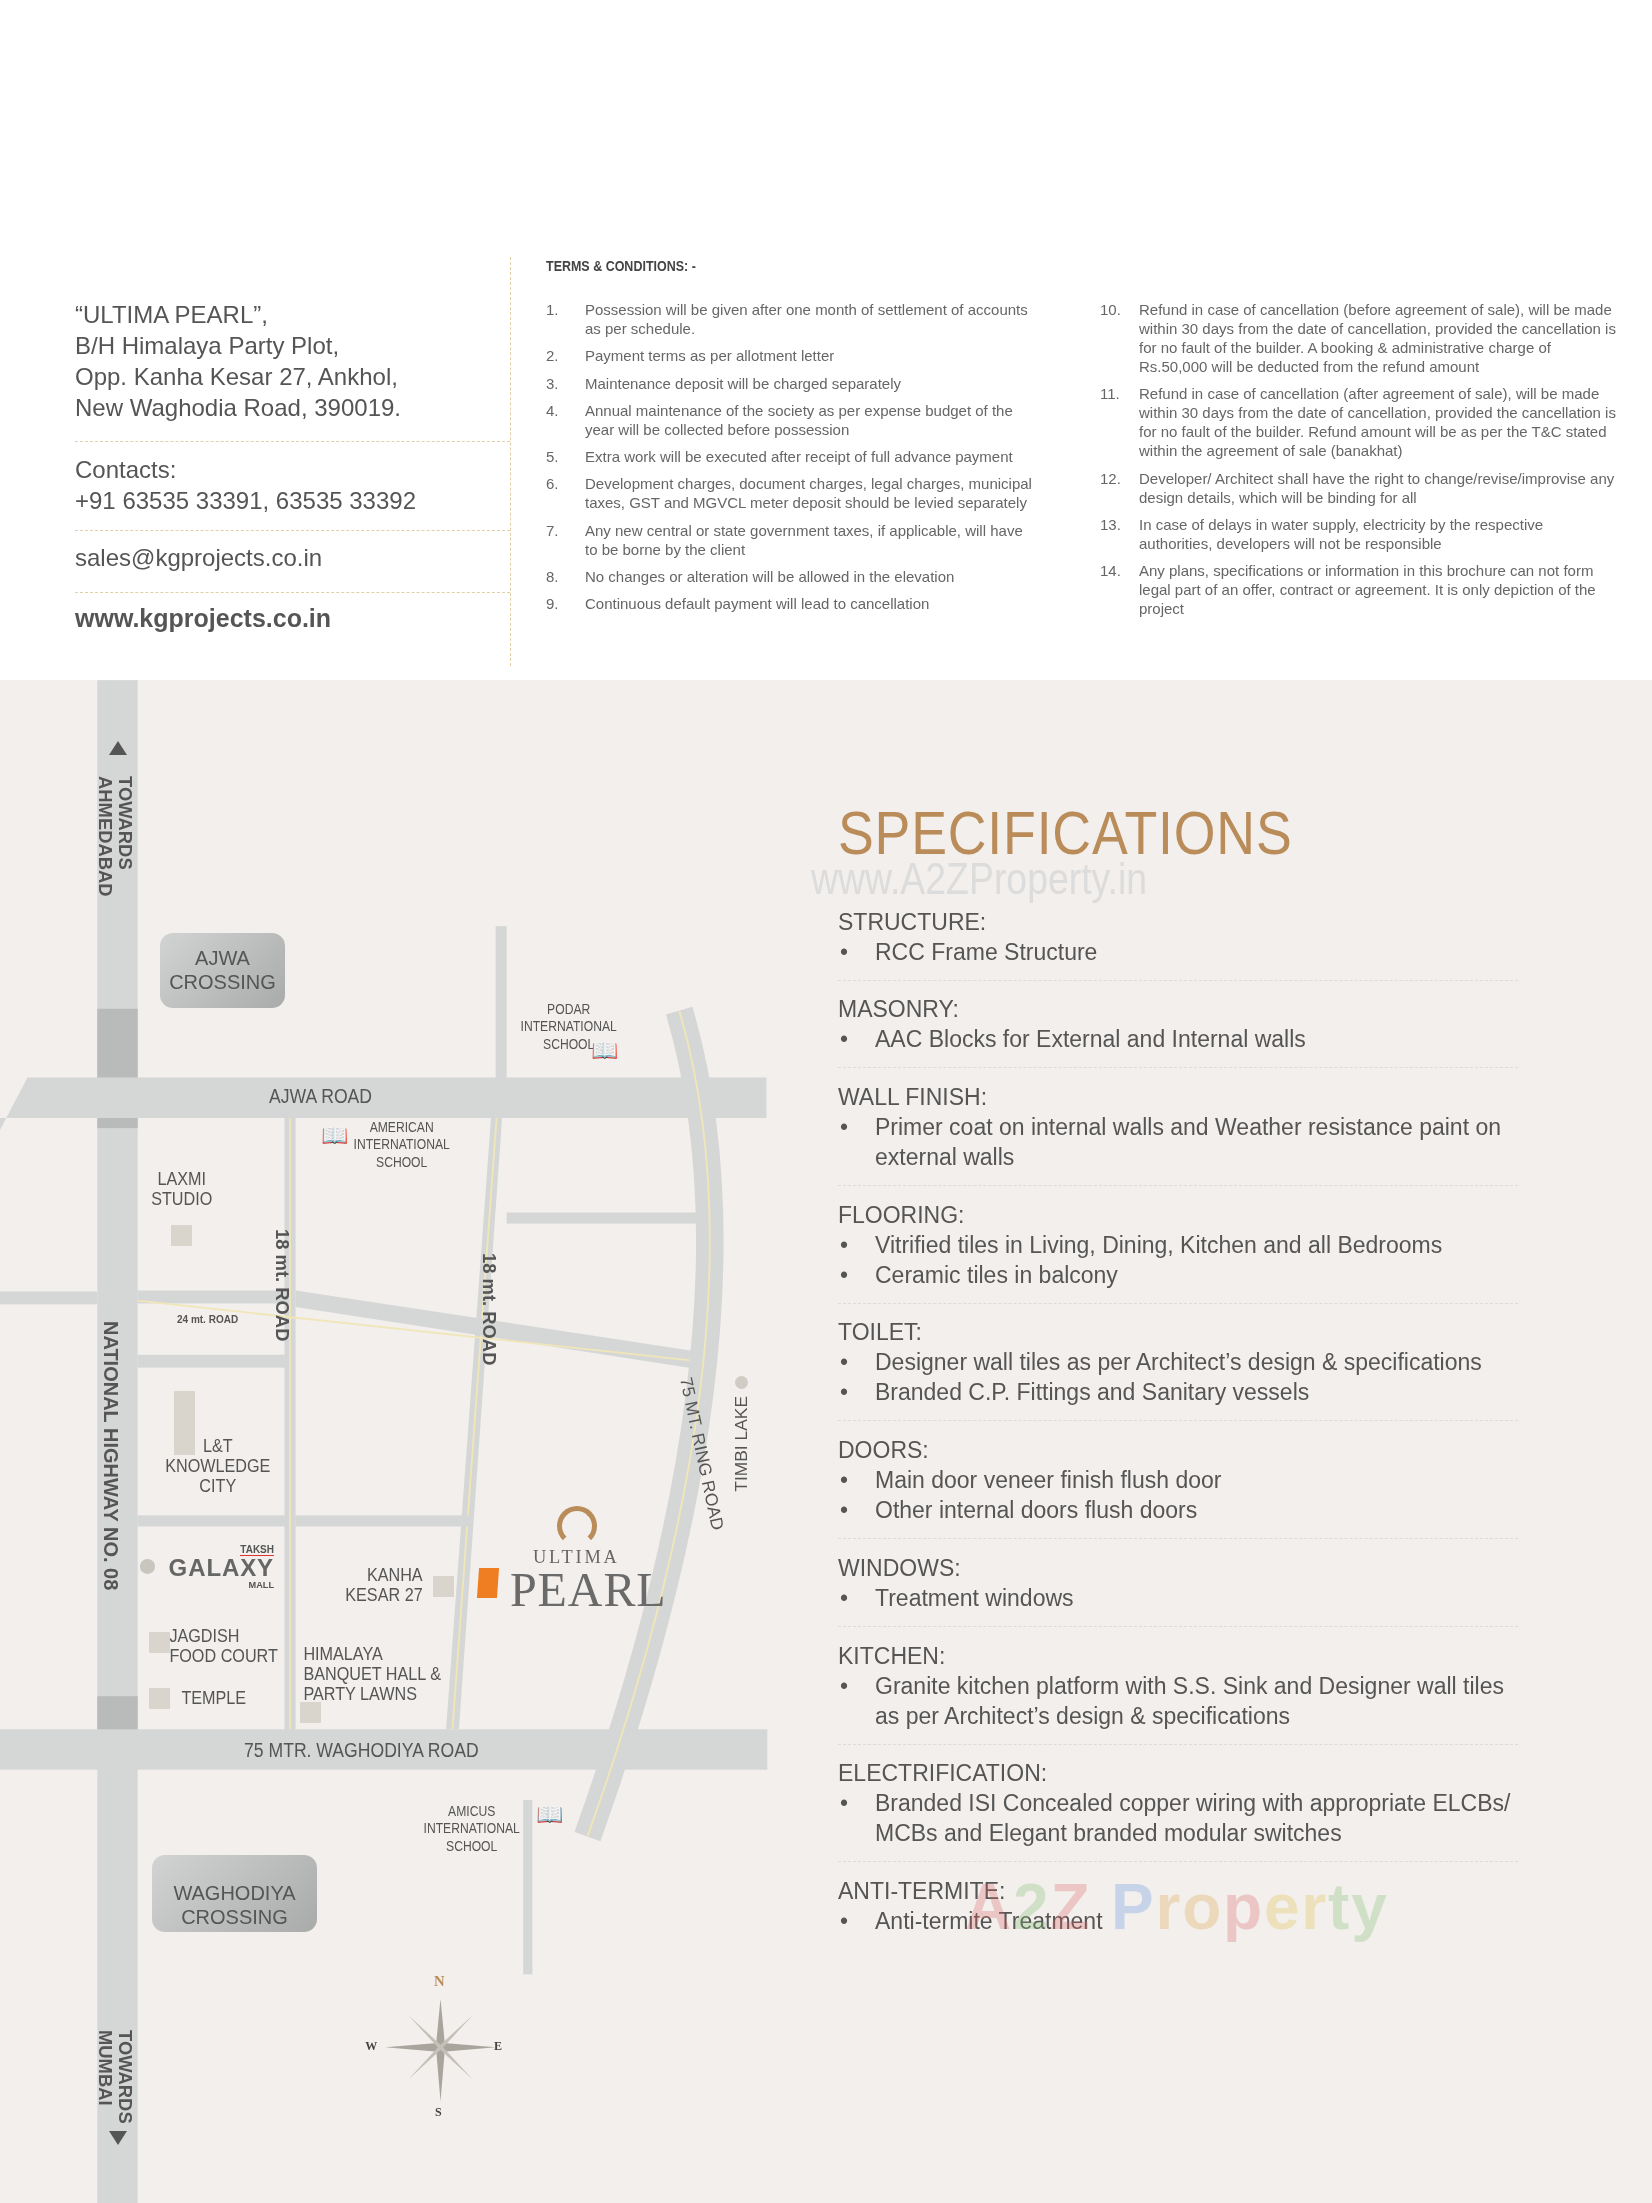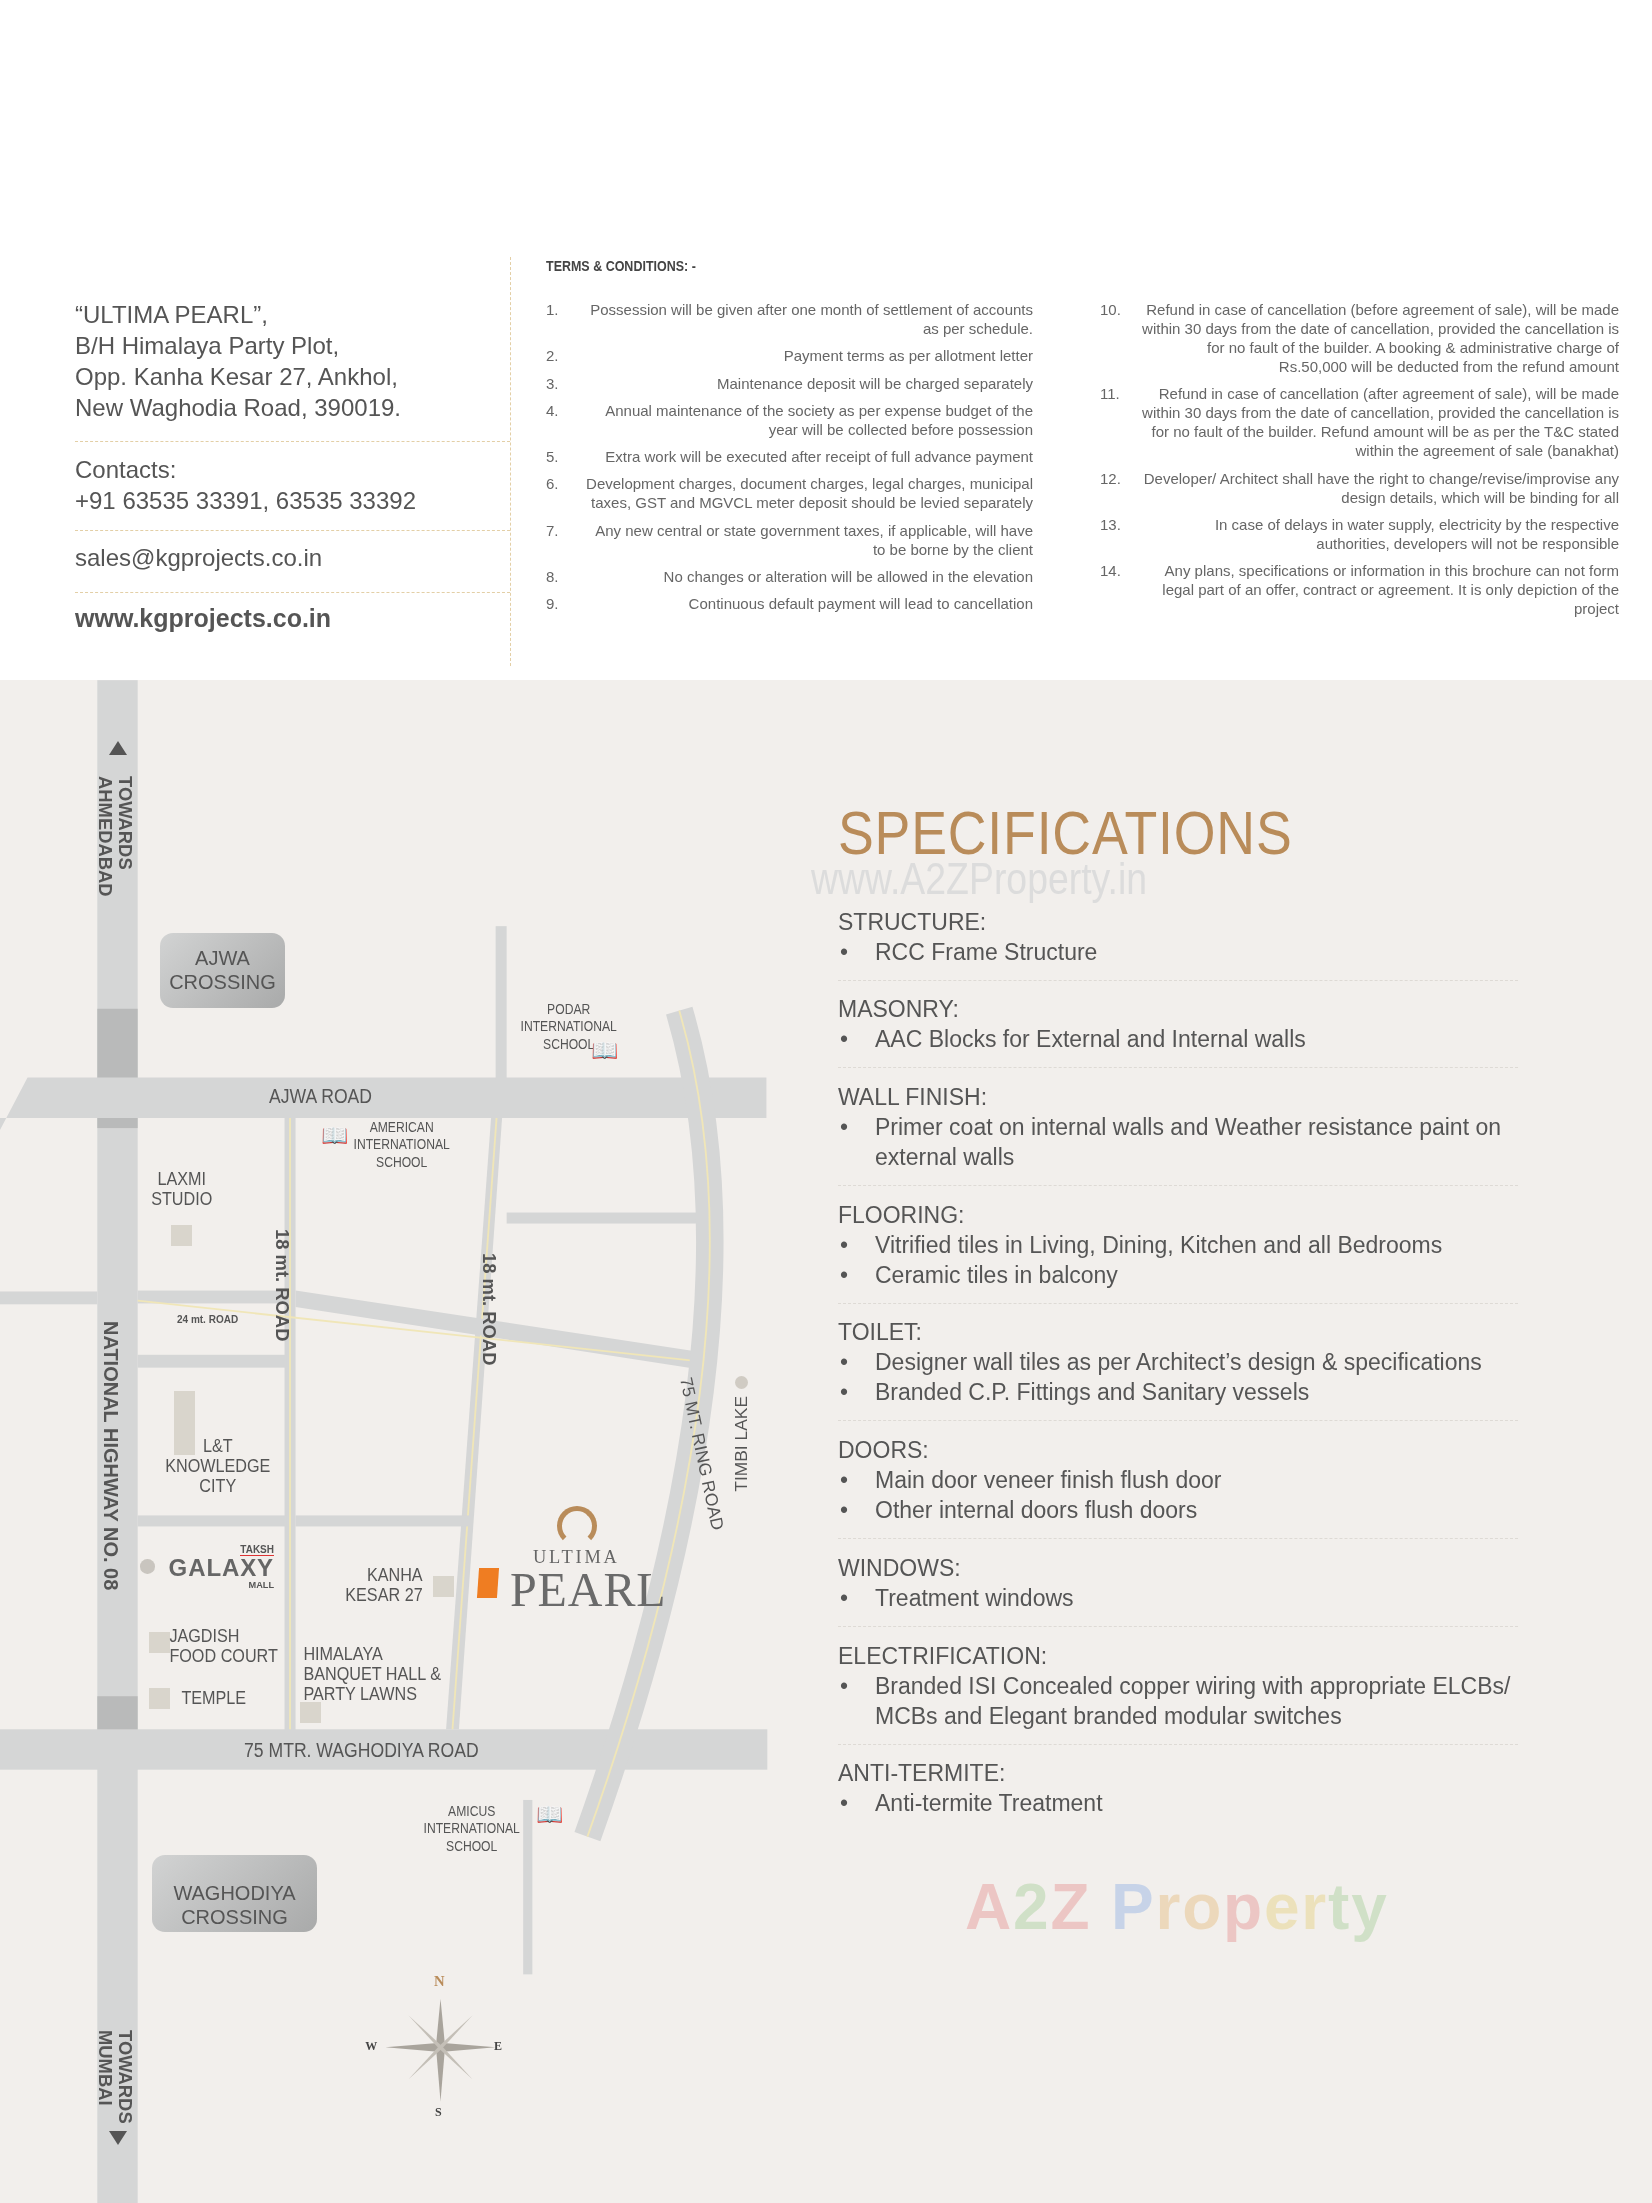--- a/index.html
+++ b/index.html
@@ -10,21 +10,21 @@
   .addr{position:absolute;left:75px;top:299px;font-size:24px;line-height:31px;color:#555;}
   .addr .line{display:block;}
   .contact-block{position:absolute;left:75px;width:435px;}
   .dash-h{position:absolute;left:75px;width:435px;border-top:1.8px dashed #e3cfa6;}
   .vdash{position:absolute;left:510px;top:257px;height:409px;border-left:1.8px dashed #e3cfa6;}
   .web{font-weight:bold;font-size:25px;color:#555;}
   .terms-title{position:absolute;left:546px;top:258px;font-size:14.7px;font-weight:bold;color:#444;transform:scaleX(0.85);transform-origin:left;}
   .terms-col{position:absolute;font-size:15px;line-height:19px;color:#666;}
   .term{display:flex;margin-bottom:8.3px;}
   .term .num{width:39px;flex:none;}
-  .term .txt{flex:1;text-align:right;}
+  .term .txt{flex:1;}
   
   .bottom{position:absolute;left:0;top:680px;width:1652px;height:1524px;background:#f2efec;}
   .map{position:absolute;left:0;top:0;width:771px;height:1524px;}
   .lbl{position:absolute;font-size:18.4px;color:#555;text-align:center;line-height:20px;transform:scaleX(0.88);}
   .small-lbl{position:absolute;font-size:10px;color:#555;font-weight:bold;}
   .bubble{position:absolute;background:linear-gradient(135deg,#d2d3d3,#a9aaaa);border-radius:13px;color:#555;font-size:20px;text-align:center;line-height:24px;}
   .sq{position:absolute;background:#d9d5cc;}
   .vert{position:absolute;writing-mode:vertical-rl;font-weight:bold;color:#555;font-size:18.4px;}
   
   .specs{position:absolute;left:838px;top:0;width:680px;}
@@ -303,20 +303,26 @@
             <li>Other internal doors flush doors</li>
           </ul>
         </div>
       <div class="spec">
           <h3>WINDOWS:</h3>
           <ul>
             <li>Treatment windows</li>
           </ul>
         </div>
       <div class="spec">
+          <h3>KITCHEN:</h3>
+          <ul>
+            <li>Granite kitchen platform with S.S. Sink and Designer wall tiles as per Architect’s design &amp; specifications</li>
+          </ul>
+        </div>
+      <div class="spec">
           <h3>ELECTRIFICATION:</h3>
           <ul>
             <li>Branded ISI Concealed copper wiring with appropriate ELCBs/ MCBs and Elegant branded modular switches</li>
           </ul>
         </div>
       <div class="spec">
           <h3>ANTI-TERMITE:</h3>
           <ul>
             <li>Anti-termite Treatment</li>
           </ul>

